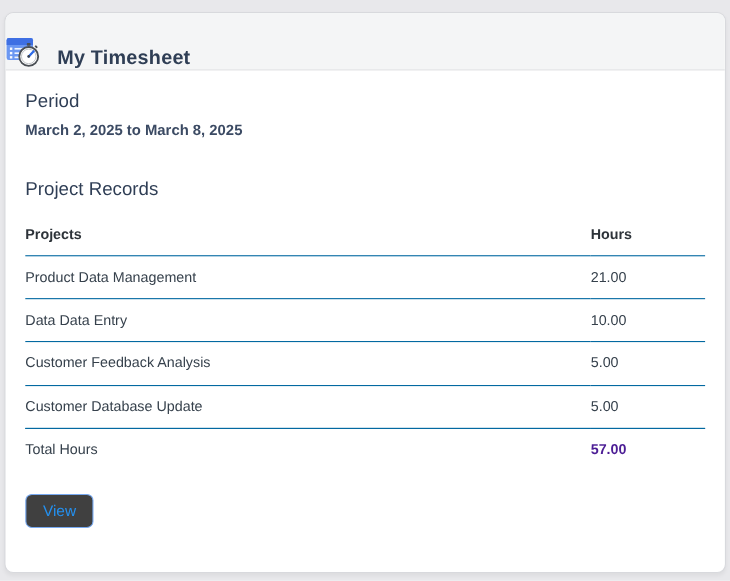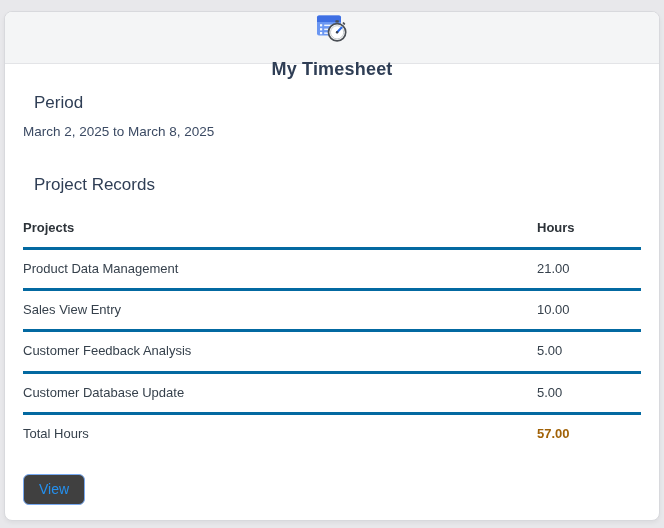--- a/index.html
+++ b/index.html
@@ -11,47 +11,47 @@
   }
   .card{
     position:absolute;left:4px;top:11px;width:656px;height:510px;
     box-sizing:border-box;background:#ffffff;
     border:1px solid #d8d9dd;border-radius:8px;
     box-shadow:0 2px 4px rgba(0,0,0,.05);
     overflow:hidden;
   }
   .card-header{
     height:51px;background:#f4f5f6;border-bottom:1px solid #e3e4e7;
-    display:flex;align-items:center;padding:0 0;gap:15px;flex-direction:column;
+    display:flex;align-items:flex-end;padding:0 0;gap:15px;
   }
   .header-icon{width:32px;height:32px;flex:0 0 auto;display:block;}
   .header-title{
     font-size:18px;font-weight:700;color:#2f3e55;letter-spacing:.2px;
   }
   .card-body{padding:17px 18px 0;}
   .section-heading{
-    font-size:17px;font-weight:400;color:#2f3e55;margin:11px;line-height:1.25;
+    font-size:17px;font-weight:400;color:#2f3e55;margin:0;line-height:1.25;
   }
   .period-range{
-    font-size:13.5px;color:#3b4a63;margin-top:9px;line-height:1.2;
+    font-size:13.5px;color:#3b4a63;margin-top:9px;line-height:1.2;font-weight:bold;
   }
   .summary-heading{margin-top:34px;}
   table.summary-table{
     width:100%;border-collapse:collapse;margin-top:9px;table-layout:fixed;
   }
   .summary-table th,.summary-table td{
     text-align:left;font-size:13px;color:#36414c;
-    padding:11px 0;border-bottom:3px solid #0369a1;line-height:1.25;
+    padding:11px 0;border-bottom:1px solid #0369a1;line-height:1.25;
   }
   .summary-table th{
     font-weight:700;color:#2d3339;padding-top:13px;
   }
   .hours-col{width:104px;}
   .total-row td{border-bottom:none;}
-  .total-row td.hours-cell{font-weight:700;color:#a16207;}
+  .total-row td.hours-cell{font-weight:700;color:#4c1d95;}
   .view-btn{
     margin-top:21px;display:inline-block;background:#404040;color:#2490ef;
     border:1px solid #77a9f1;border-radius:6px;font-size:14px;
     padding:5px 15px;line-height:1.35;cursor:pointer;
     font-family:"Liberation Sans",sans-serif;
   }
 </style>
 </head>
 <body>
 
@@ -94,21 +94,21 @@
         </tr>
       </thead>
       <tbody>
   <tr>
     <td>Product Data Management</td>
     <td class="hours-cell">21.00</td>
   </tr>
 
 
   <tr>
-    <td>Sales View Entry</td>
+    <td>Data Data Entry</td>
     <td class="hours-cell">10.00</td>
   </tr>
 
   <tr>
     <td>Customer Feedback Analysis</td>
     <td class="hours-cell">5.00</td>
   </tr>
 
   <tr>
     <td>Customer Database Update</td>

